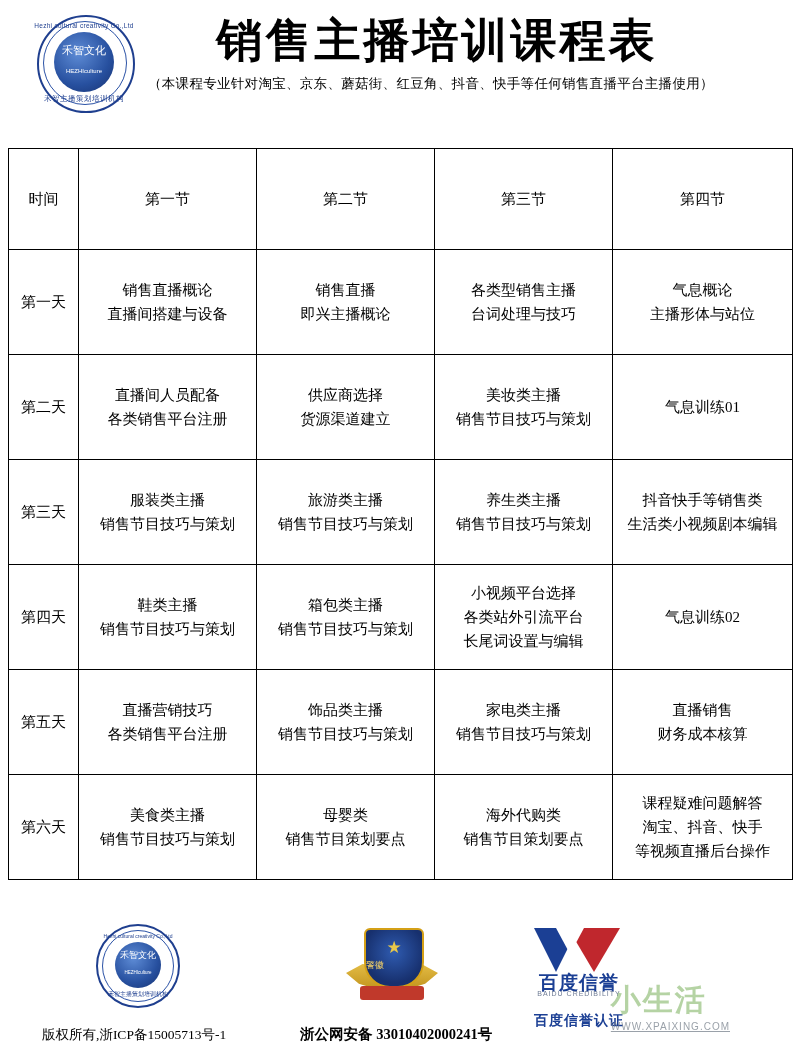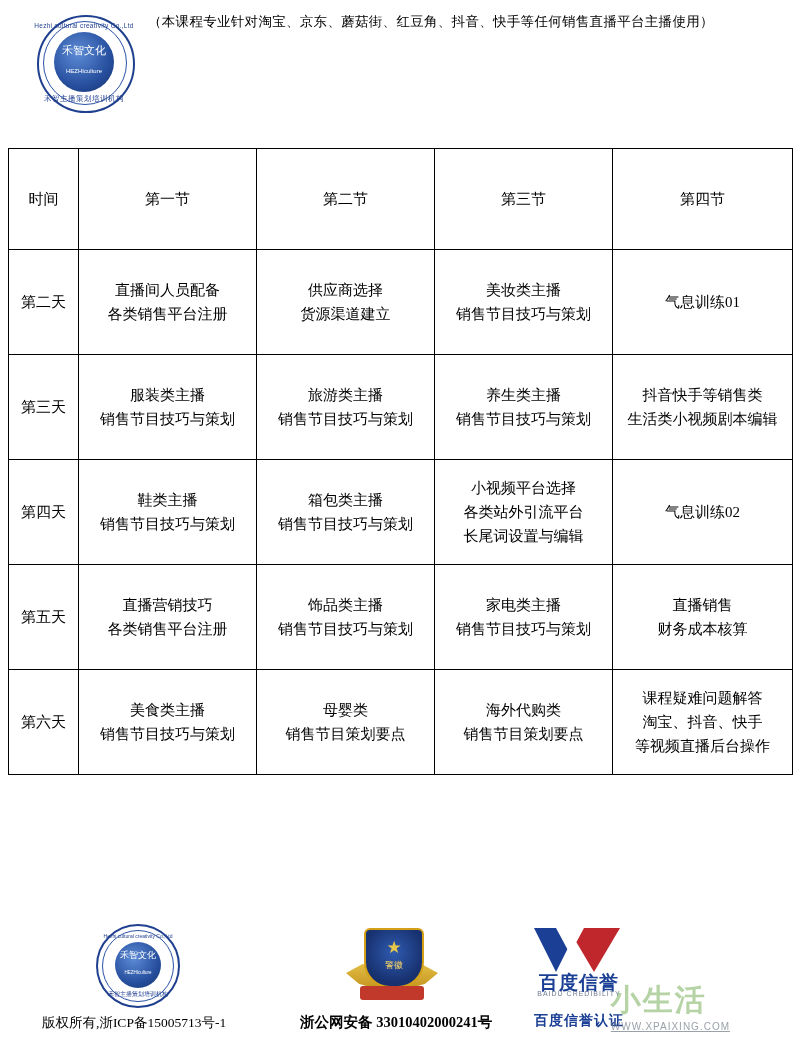--- a/index.html
+++ b/index.html
@@ -206,21 +206,21 @@
     background: radial-gradient(circle at 50% 40%, #2f5bb0 0%, #17306e 70%);
     border: 2px solid #d4a017;
     border-radius: 6px 6px 26px 26px;
   }
   .badge2 .star {
     position: absolute; left: 0; right: 0; top: 9px;
     text-align: center; color: #e8c84a; font-size: 17px; line-height: 18px;
   }
   .badge2 .sub {
     position: absolute; left: 0; right: 0; top: 30px;
-    text-align: center; color: #ffd966; font-size: 9px; line-height: 11px;
+    color: #ffd966; font-size: 9px; line-height: 11px;
   }
   .badge2 .wings {
     position: absolute;
     left: 4px; top: 40px;
     width: 92px; height: 30px;
     background: linear-gradient(#e2b93b, #b8860b);
     clip-path: polygon(0% 30%, 18% 0%, 50% 14%, 82% 0%, 100% 30%, 86% 66%, 50% 100%, 14% 66%);
     opacity: 0.95;
   }
   .badge2 .ribbon {
@@ -283,21 +283,21 @@
     font-size: 14px;
     font-weight: bold;
     color: #1b3f94;
     letter-spacing: 1px;
     margin-top: 16px;
   }
 
   .footer-line {
     position: absolute;
     left: 0; right: 0;
-    bottom: 12px;
+    bottom: 0;
     height: 26px;
   }
   .copyright {
     position: absolute;
     left: 42px; bottom: 0;
     font-size: 13.5px;
   }
   .icp {
     position: absolute;
     left: 300px; bottom: 0;
@@ -337,20 +337,21 @@
       <div class="ring"></div>
       <div class="ring2"></div>
       <div class="arc-top">Hezhi cultural creativity Co.,Ltd</div>
       <div class="inner">
         <div class="cn">禾智文化</div>
         <div class="en">HEZHIculture</div>
       </div>
       <div class="arc-bottom">禾智主播策划培训机构</div>
     </div>
     <div class="titles">
+      <div class="main-title">销售主播培训课程表</div>
       <div class="sub-title">（本课程专业针对淘宝、京东、蘑菇街、红豆角、抖音、快手等任何销售直播平台主播使用）</div>
     </div>
   </div>
 
   <div class="table-wrap">
     <table class="schedule">
       <colgroup>
         <col class="c0">
           <col class="c1">
           <col class="c2">
@@ -361,20 +362,39 @@
         <tr>
           <td>时间</td>
           <td>第一节</td>
           <td>第二节</td>
           <td>第三节</td>
           <td>第四节</td>
         </tr>
       </thead>
       <tbody id="schedule-body">
           <tr>
+            <td>第一天</td>
+            <td>
+              <span class="cellline">销售直播概论</span>
+              <span class="cellline">直播间搭建与设备</span>
+            </td>
+            <td>
+              <span class="cellline">销售直播</span>
+              <span class="cellline">即兴主播概论</span>
+            </td>
+            <td>
+              <span class="cellline">各类型销售主播</span>
+              <span class="cellline">台词处理与技巧</span>
+            </td>
+            <td>
+              <span class="cellline">气息概论</span>
+              <span class="cellline">主播形体与站位</span>
+            </td>
+          </tr>
+          <tr>
             <td>第二天</td>
             <td>
               <span class="cellline">直播间人员配备</span>
               <span class="cellline">各类销售平台注册</span>
             </td>
             <td>
               <span class="cellline">供应商选择</span>
               <span class="cellline">货源渠道建立</span>
             </td>
             <td>

